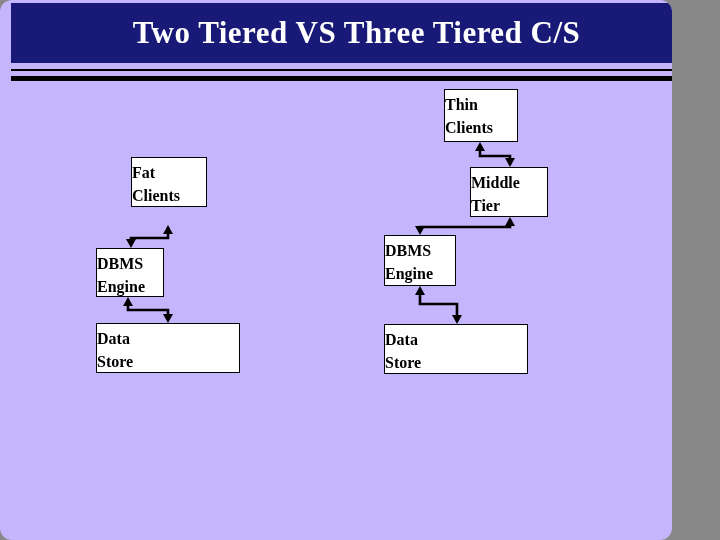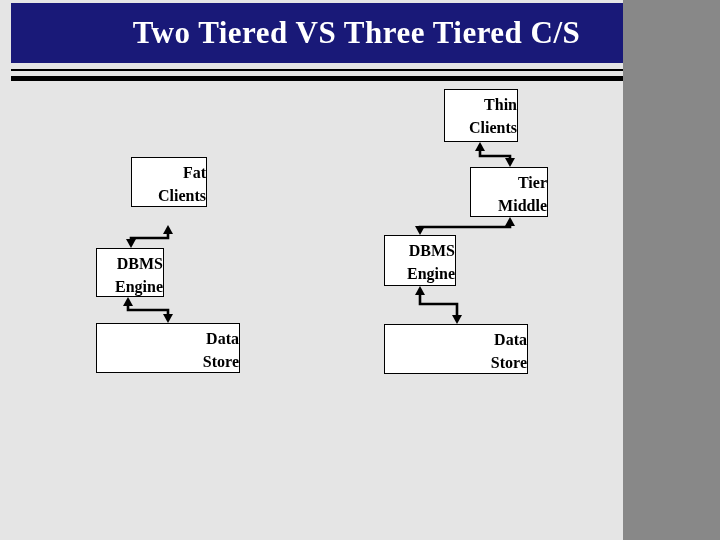--- a/index.html
+++ b/index.html
@@ -1,22 +1,23 @@
 <!DOCTYPE html>
 <html><head>
 <meta charset="utf-8">
 <style>
   html, body { margin: 0; padding: 0; background: #888; }
   .slide {
     position: relative;
-    width: 623px;
+    width: 672px;
     height: 540px;
-    background: #e5e5e5;
+    background: #c4b5fd;
     overflow: hidden;
     font-family: "Liberation Serif", serif;
+    border-radius: 12px;
   }
 
   
   .title-bar {
     position: absolute;
     left: 11px; top: 3px;
     width: 691px; height: 60px;
     background: #191978;
     display: flex;
     align-items: center;
@@ -34,21 +35,21 @@
   .rule { position: absolute; left: 11px; width: 691px; background: #000; }
   .rule.thin  { top: 69px; height: 2px; }
   .rule.thick { top: 76px; height: 5px; }
 
   
   .box {
     position: absolute;
     box-sizing: border-box;
     border: 1px solid #000;
     background: #fff;
-    text-align: right;
+    text-align: left;
     padding-top: 3px;
     font-weight: bold;
     font-size: 16px;
     line-height: 23px;
     color: #000;
   }
   .thin-clients      { left: 444px; top:  89px; width:  74px; height: 53px; }
   .middle-tier       { left: 470px; top: 167px; width:  78px; height: 50px; }
   .dbms-engine-right { left: 384px; top: 235px; width:  72px; height: 51px; }
   .data-store-right  { left: 384px; top: 324px; width: 144px; height: 50px; }
@@ -123,22 +124,22 @@
       <polyline points="128,304 128,310 168,310 168,316"></polyline>
       <polygon points="168,323 163,314 173,314"></polygon>
     </g>
   </svg>
 
   <div class="box thin-clients">
     <div>Thin</div>
     <div>Clients</div>
   </div>
   <div class="box middle-tier">
+    <div>Middle</div>
     <div>Tier</div>
-    <div>Middle</div>
   </div>
   <div class="box dbms-engine-right">
     <div>DBMS</div>
     <div>Engine</div>
   </div>
   <div class="box data-store-right">
     <div>Data</div>
     <div>Store</div>
   </div>
 

